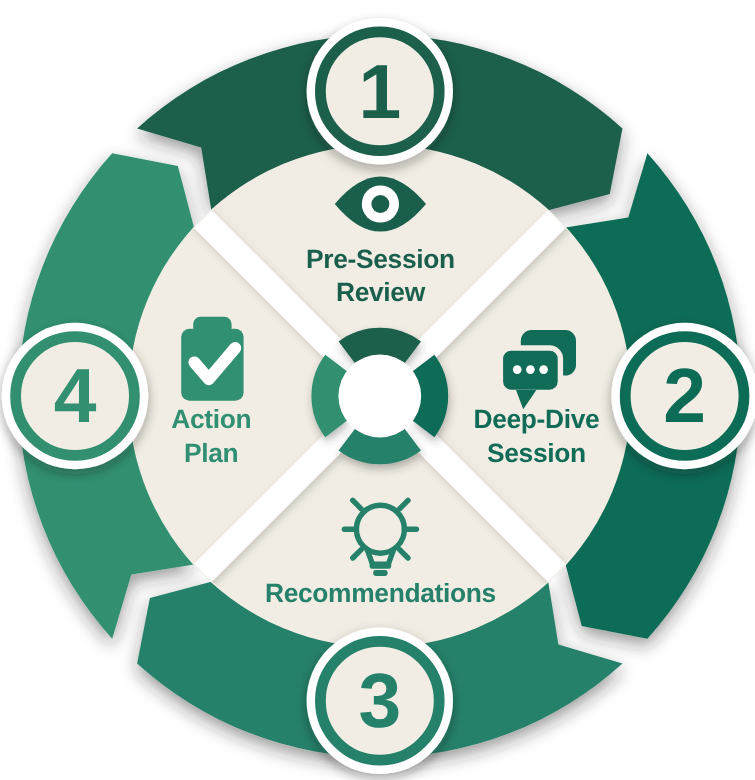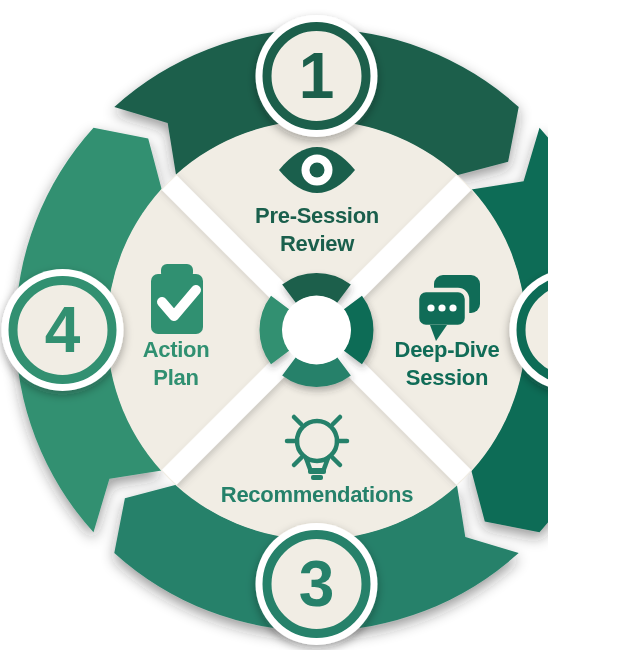--- a/index.html
+++ b/index.html
@@ -1,16 +1,16 @@
 <!DOCTYPE html>
 <html><head>
 <meta charset="utf-8">
 <style>
   html,body{margin:0;padding:0;background:#ffffff;}
-  .stage{width:548px;height:650px;position:relative;overflow:hidden;}
+  .stage{width:629px;height:650px;position:relative;overflow:hidden;}
   svg{display:block;}
   .lbl{font:700 22px "Liberation Sans",sans-serif;letter-spacing:-0.3px;text-anchor:middle;}
   .num{font:700 64px "Liberation Sans",sans-serif;text-anchor:middle;}
 </style>
 </head>
 <body>
 
 <div class="stage">
 <svg width="629" height="650" viewBox="0 0 629 650">
   <defs>

